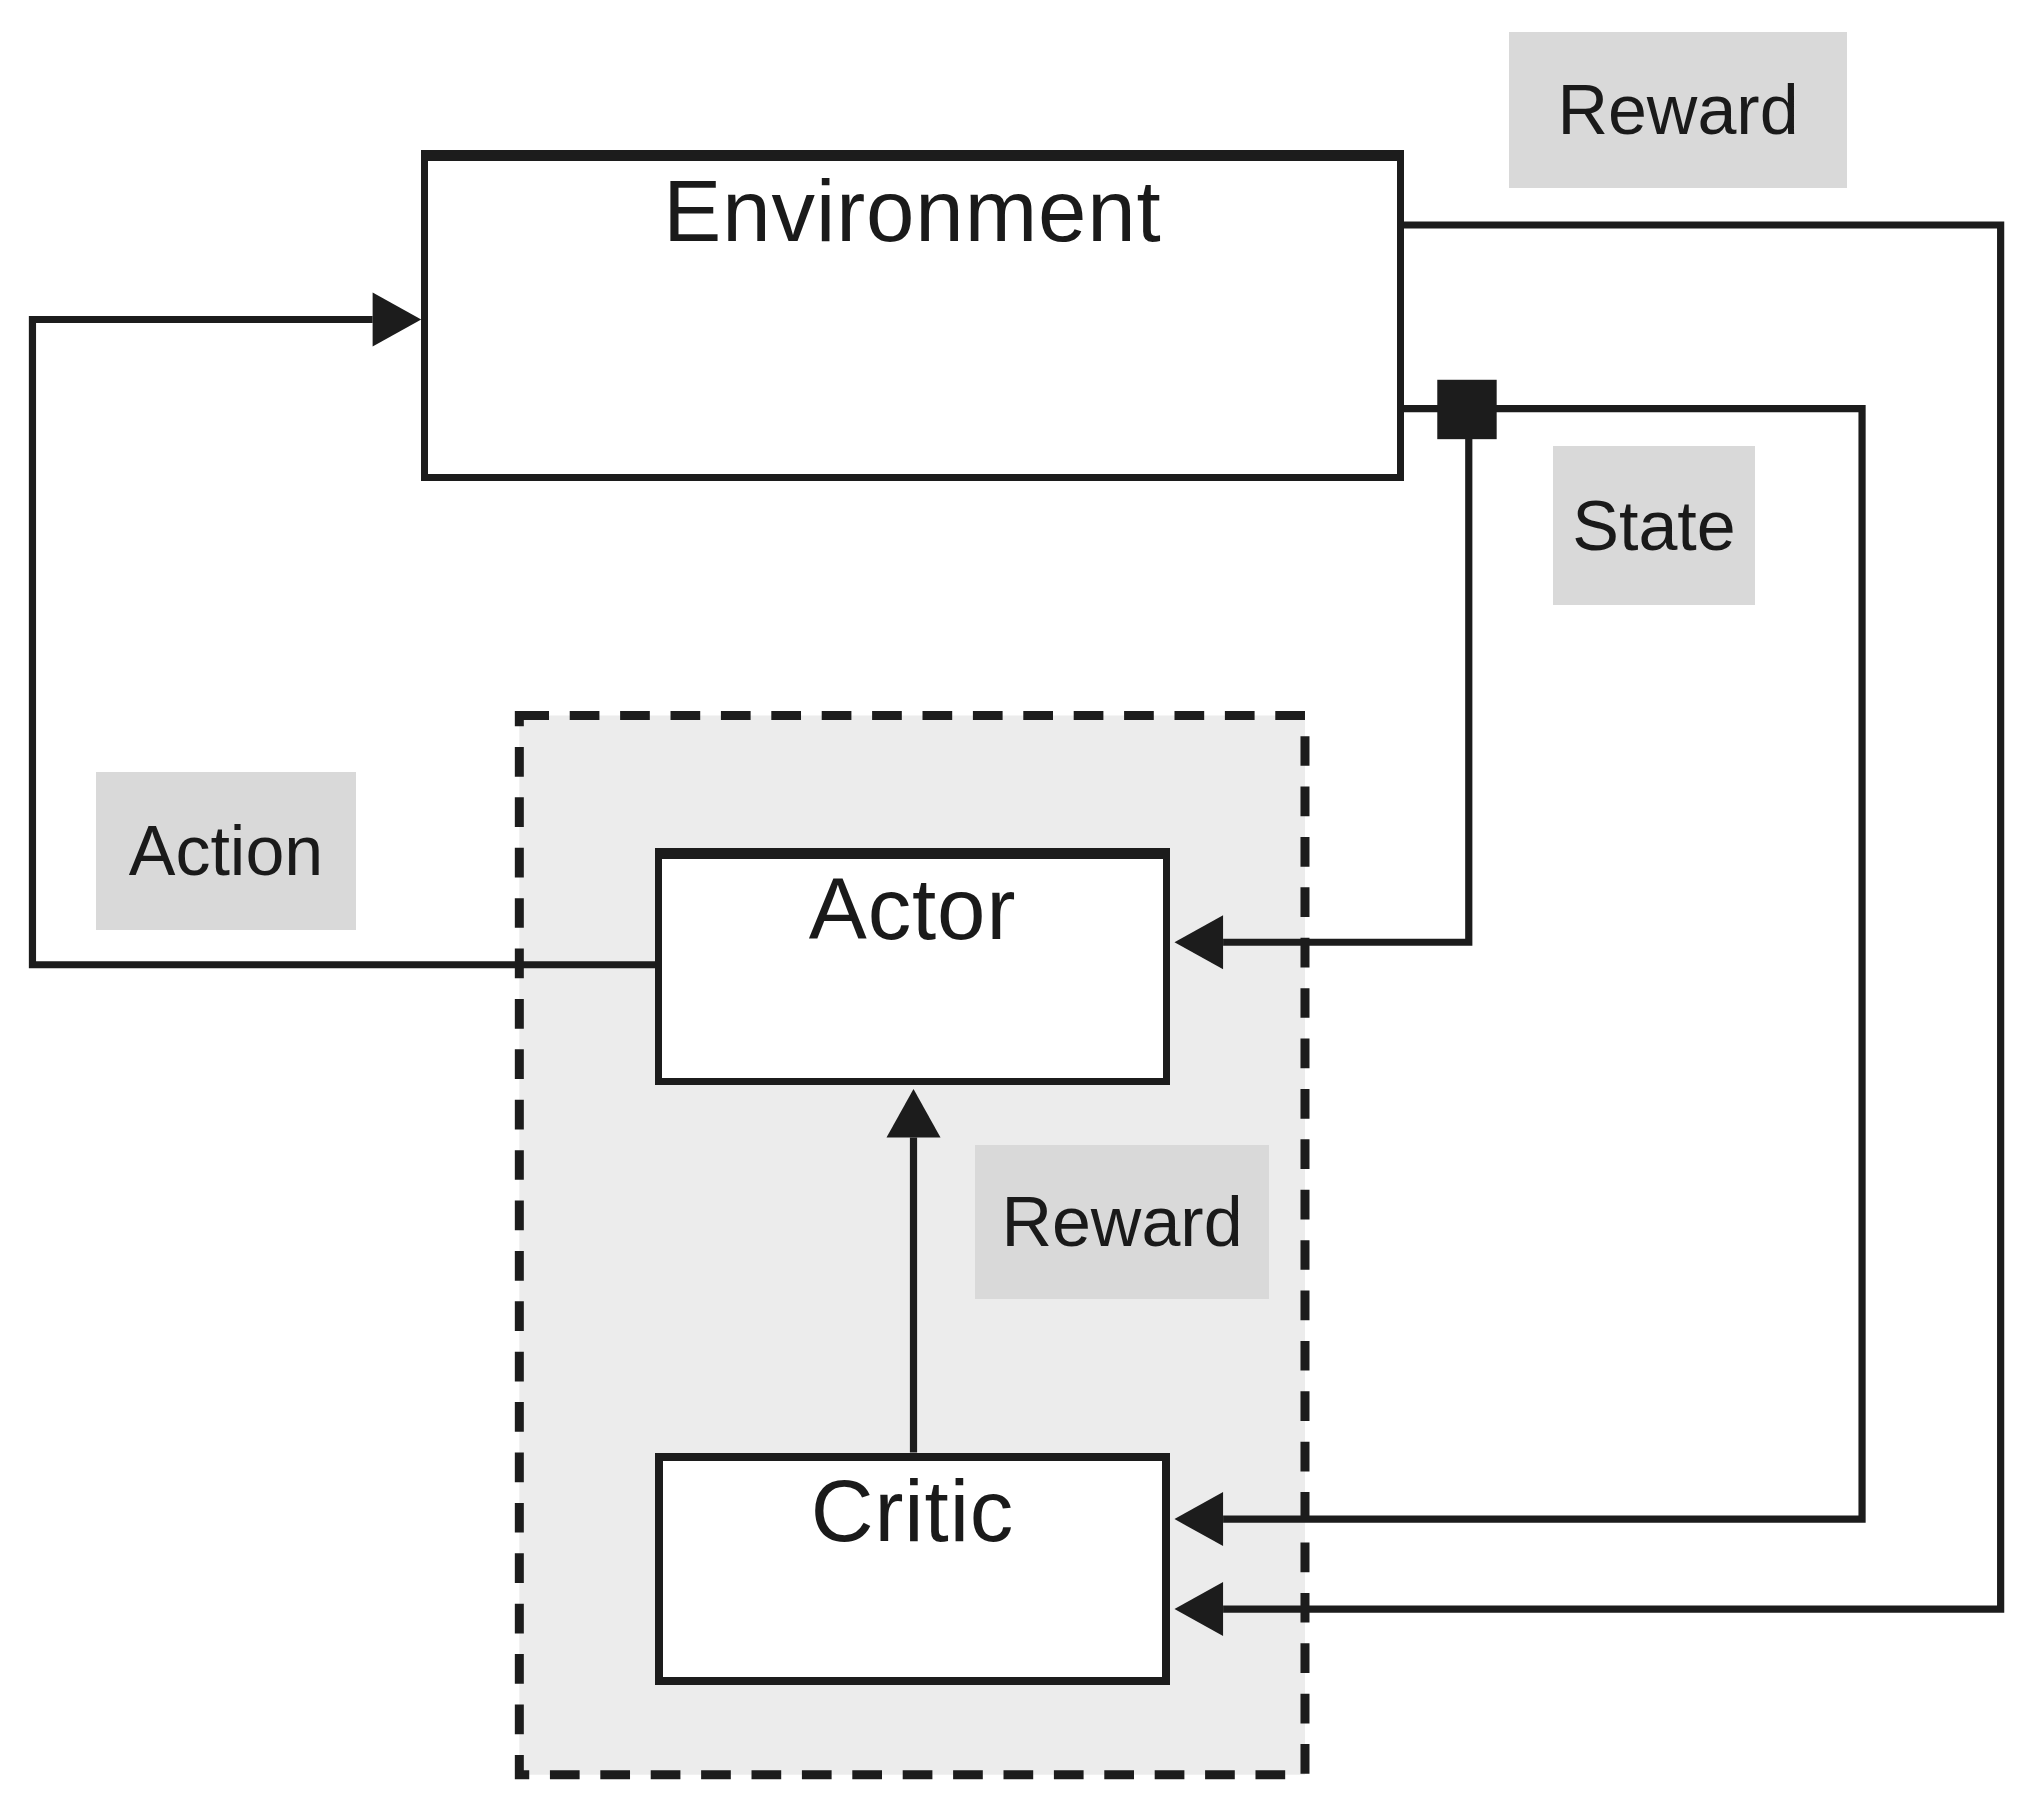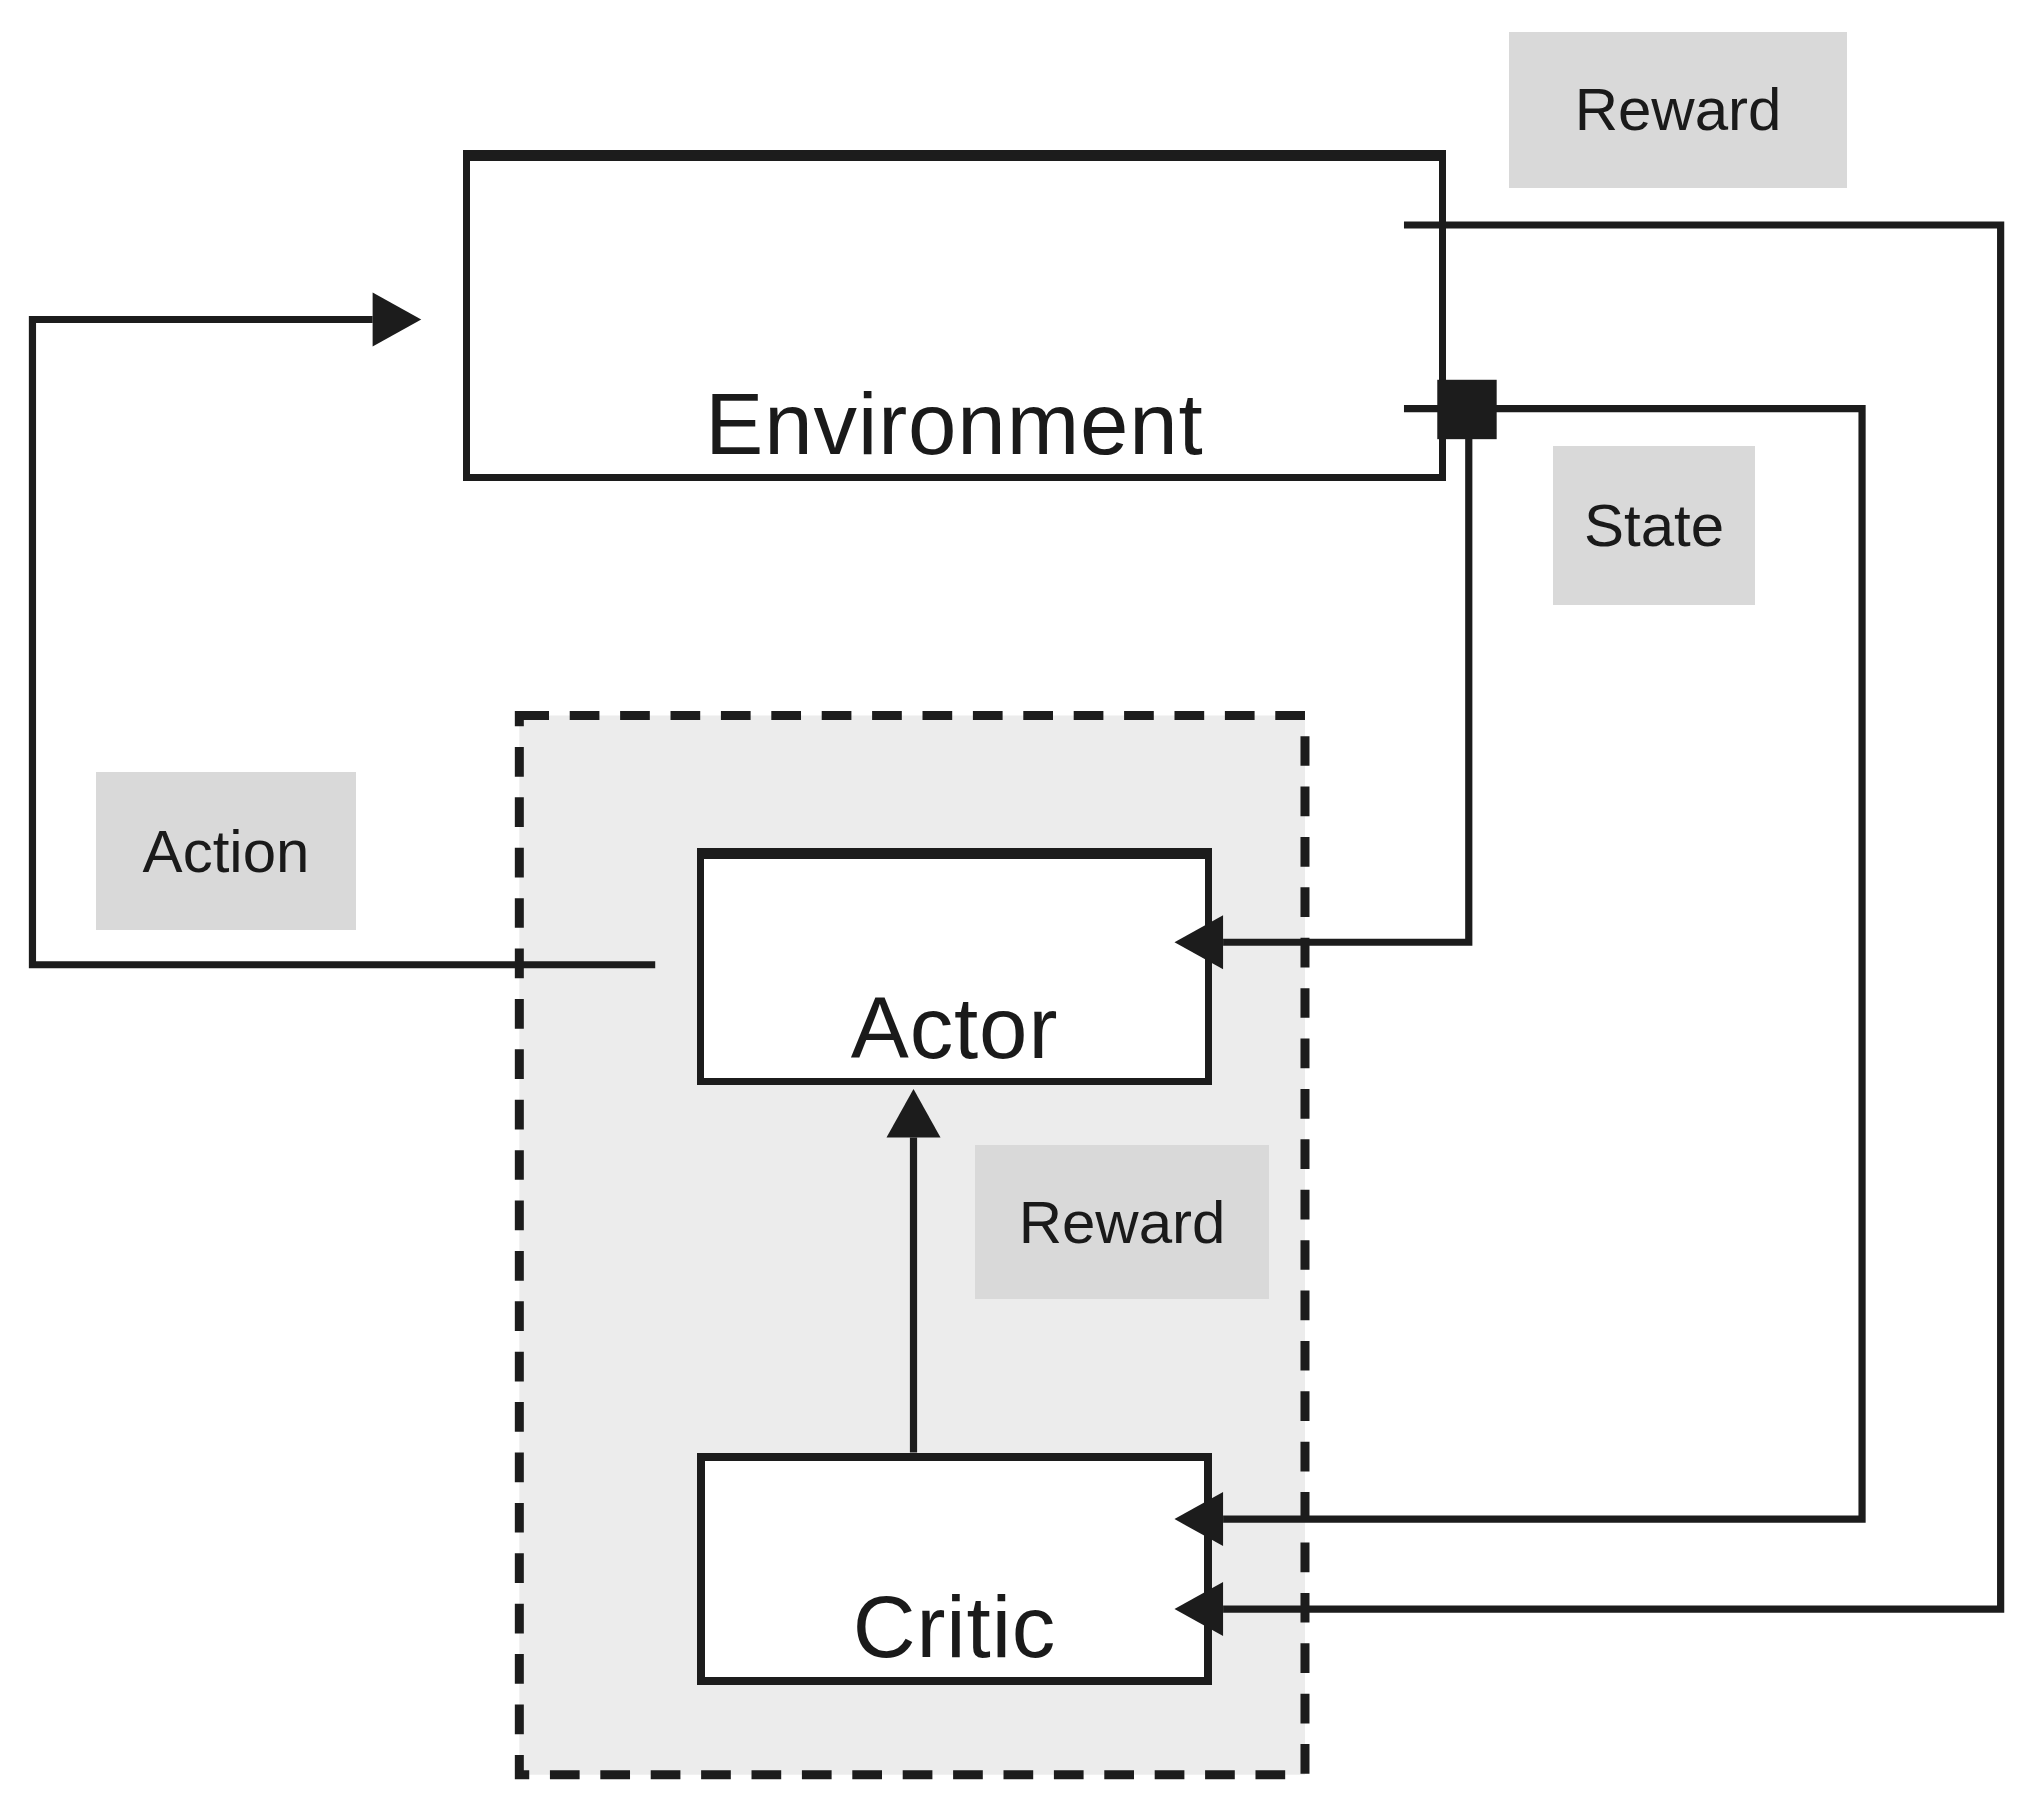--- a/index.html
+++ b/index.html
@@ -25,35 +25,34 @@
     fill:var(--region-bg);
     stroke:var(--line);
     stroke-width:10;
     stroke-dasharray:33 23;
   }
   .node{
     position:absolute;
     box-sizing:border-box;
     background:var(--box-bg);
     border:7.2px solid var(--line);
-    display:flex;align-items:flex-end;justify-content:center;
+    display:flex;align-items:flex-start;justify-content:center;
     font-size:87px;
     letter-spacing:0.9px;
     color:var(--text);
-    margin-left:42px;
   }
   .node.thick-top{border-top-width:11.7px;}
   #env-box{left:421px;top:150px;width:983px;height:331px;}
   #actor-box{left:655px;top:848px;width:515px;height:237px;}
   #critic-box{left:655px;top:1453px;width:515px;height:232px;border-width:8px;}
   .tag{
     position:absolute;
     background:var(--label-bg);
     display:flex;align-items:center;justify-content:center;
-    font-size:60px;
+    font-size:70px;
     color:var(--text);
   }
   #reward-label{left:1509px;top:31.5px;width:338px;height:156px;}
   #state-label{left:1553px;top:446px;width:202px;height:159px;}
   #action-label{left:96px;top:772px;width:260px;height:158px;}
   #values-label{left:975px;top:1145px;width:294px;height:154px;}
   .wire{fill:none;stroke:var(--line);stroke-width:8;}
   .head{fill:var(--line);stroke:none;}
   .junction{fill:var(--line);stroke:none;}
 </style>

